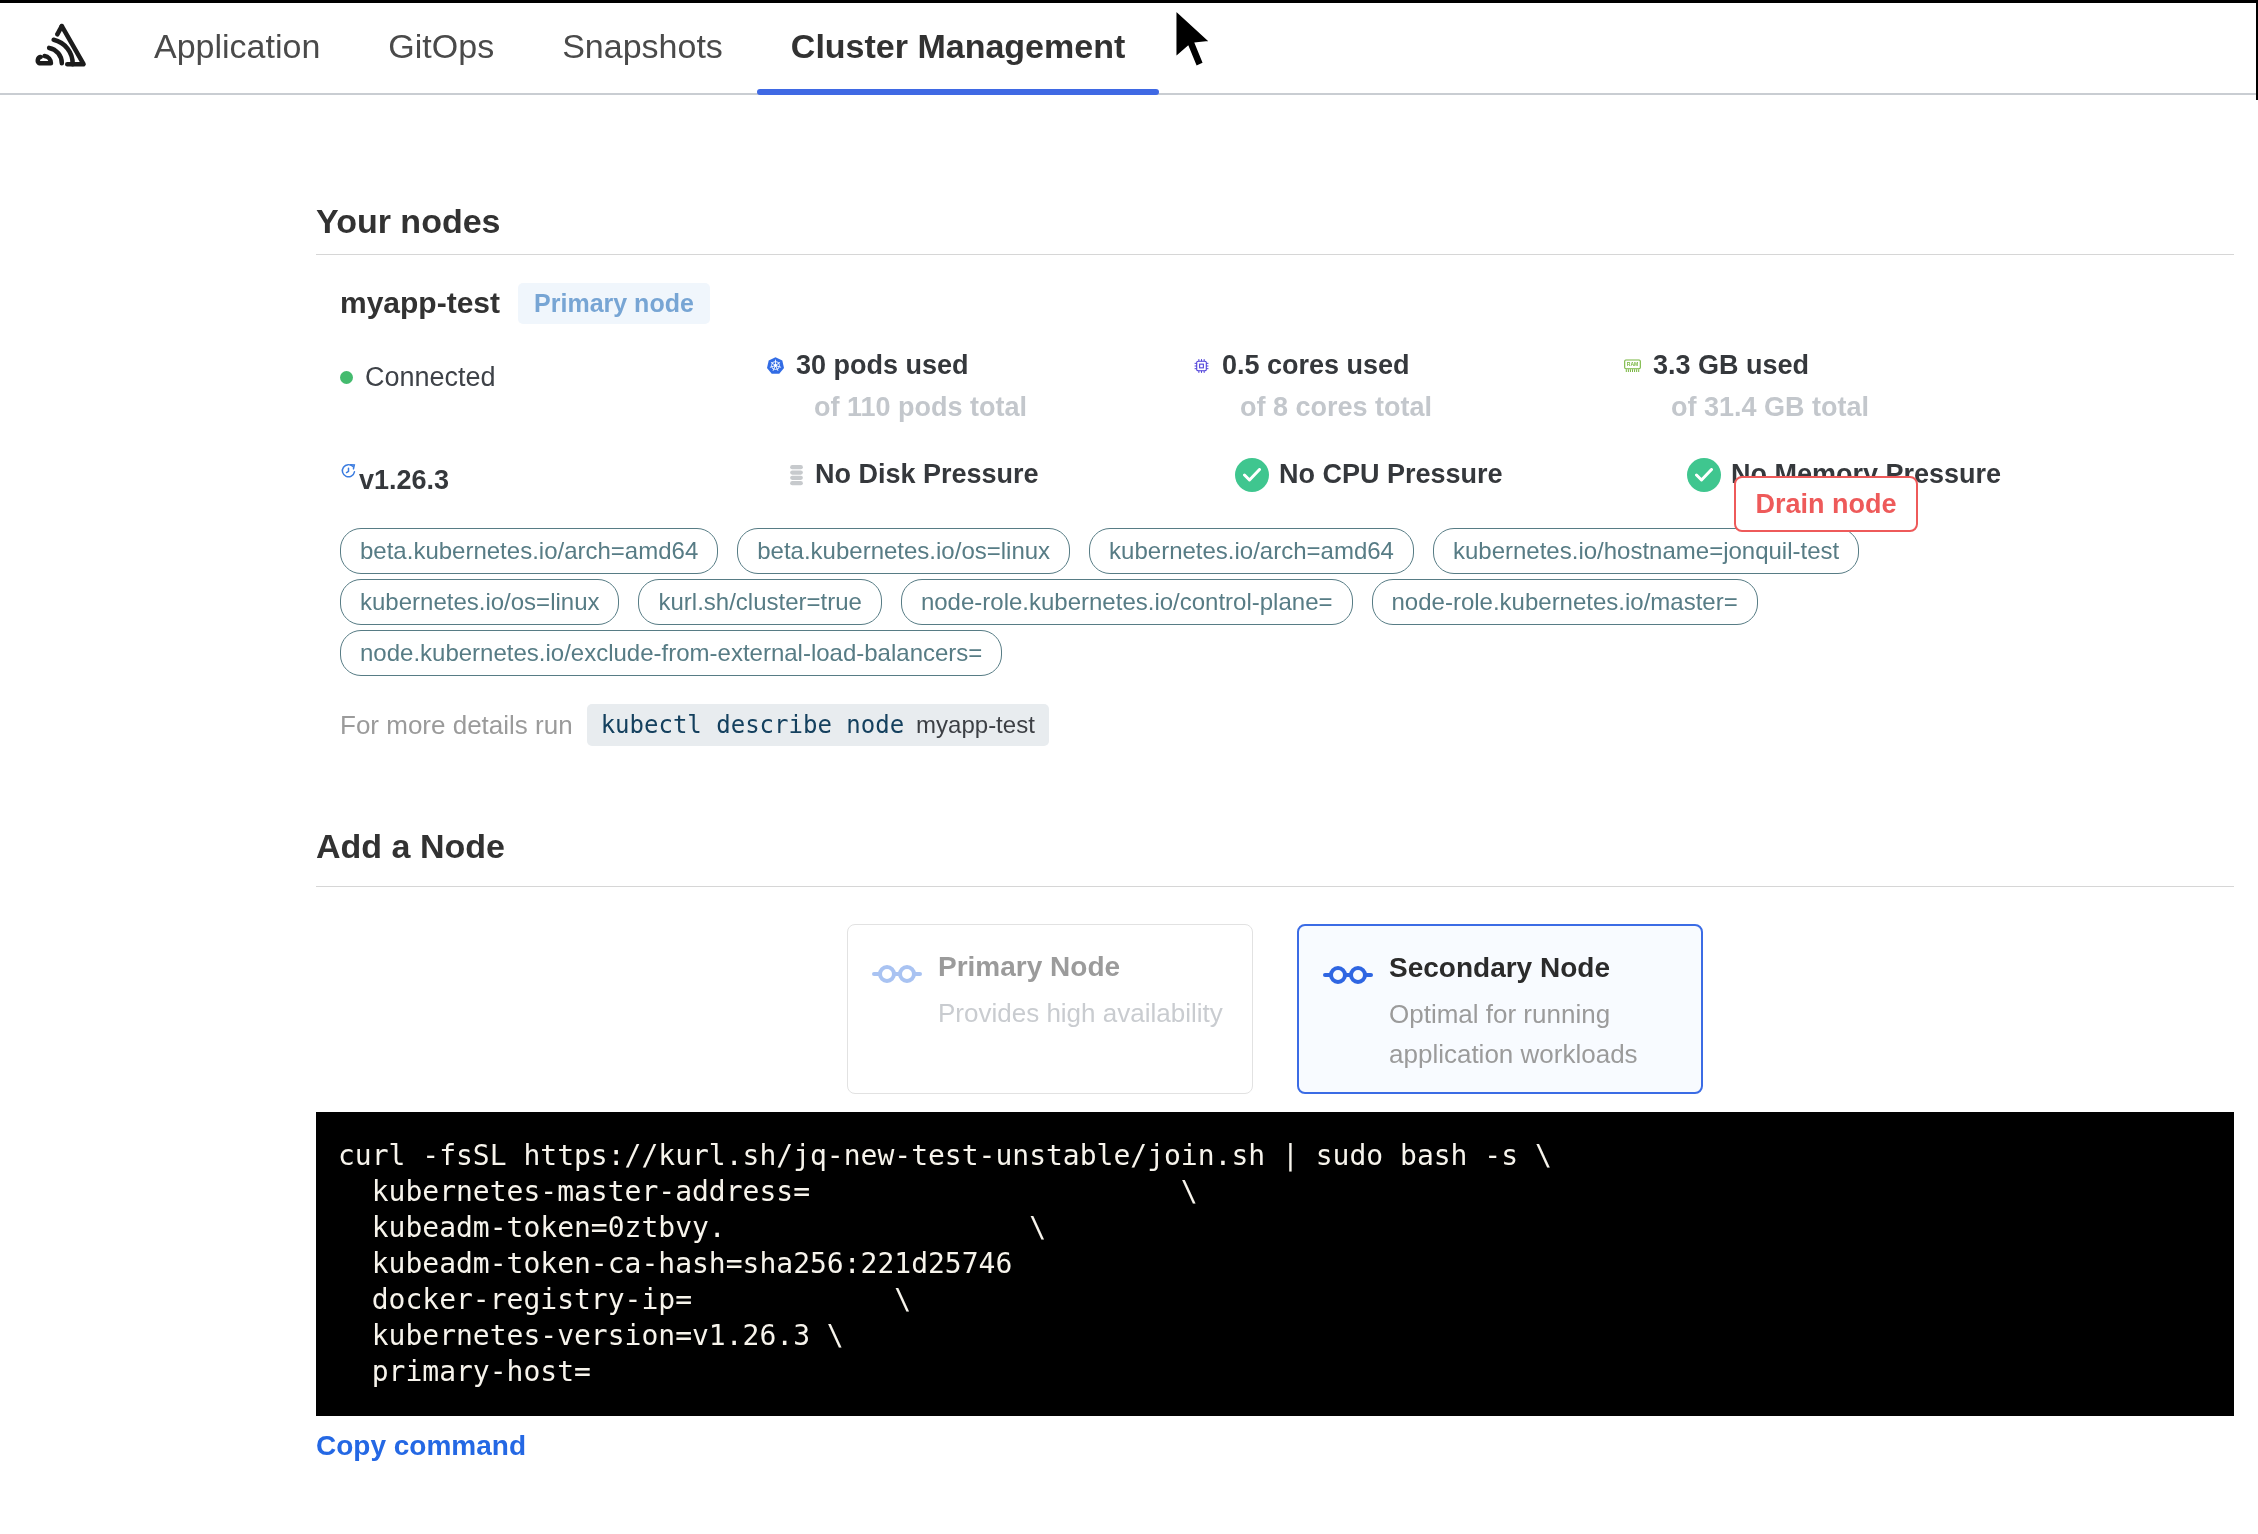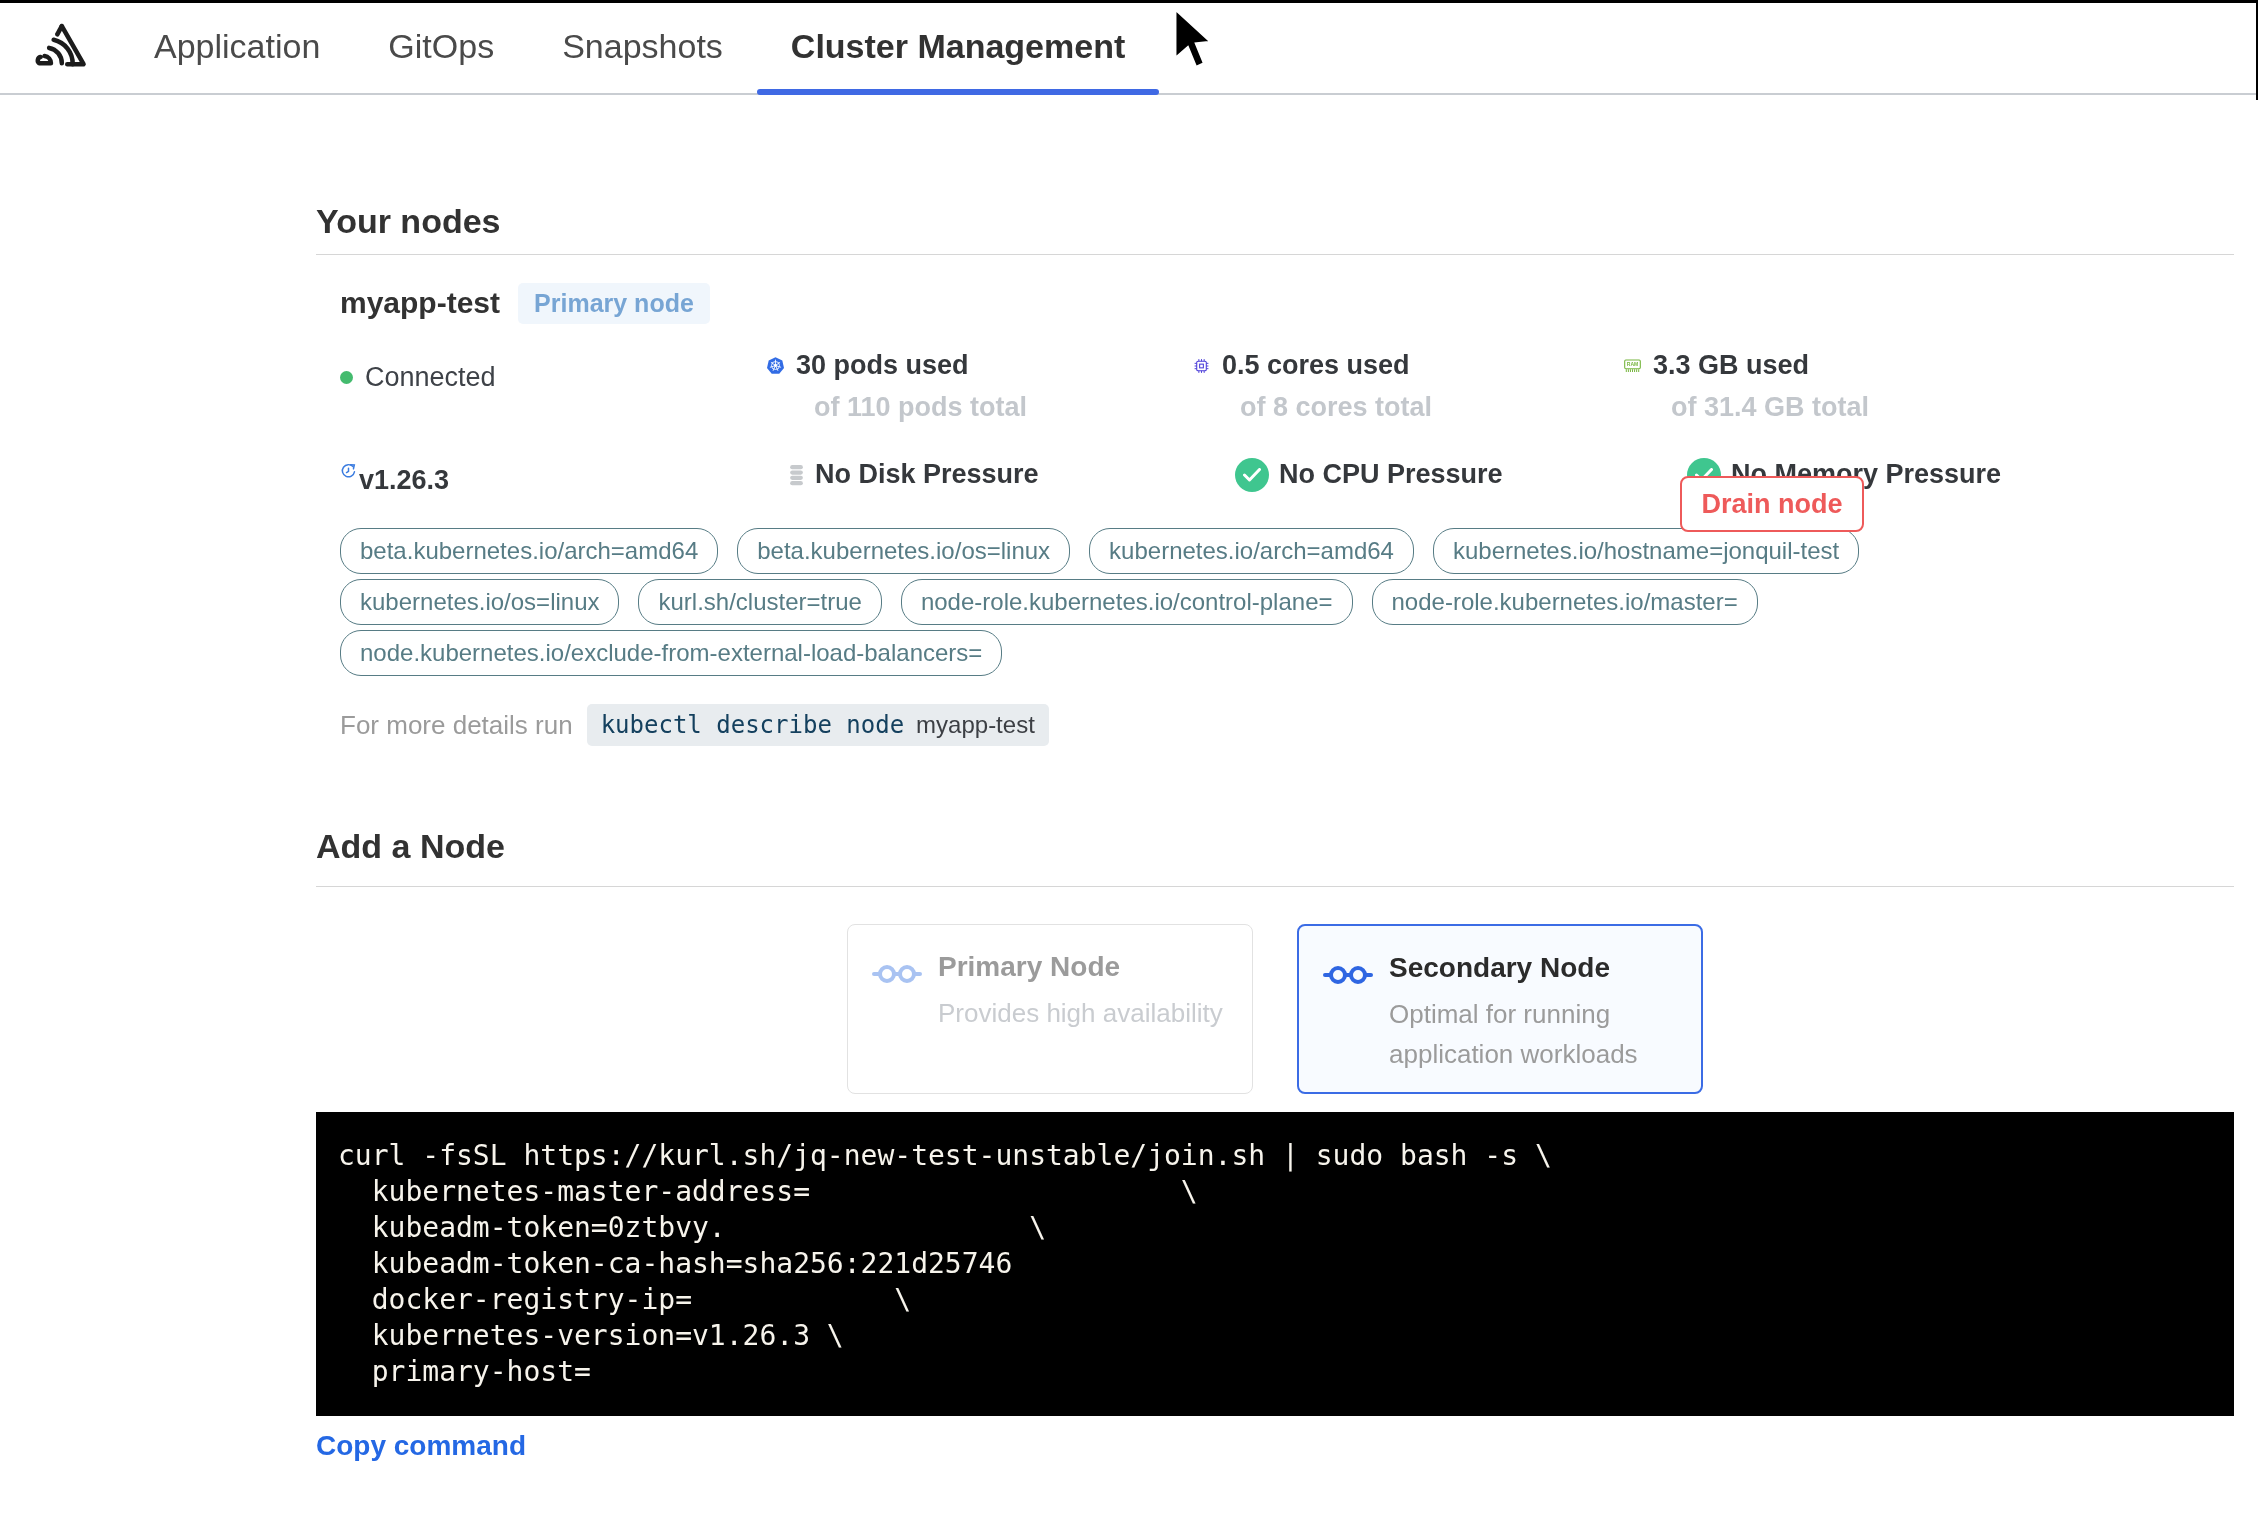--- a/index.html
+++ b/index.html
@@ -51,21 +51,21 @@
   .tag-row { display:flex; gap:19px; }
   .tag { border:1.5px solid #577c85; color:#577c85; font-size:24px; font-weight:500;
          padding:8px 19px; border-radius:21px; white-space:nowrap; }
 
   .details-line { margin-top:28px; display:flex; align-items:center; gap:14px;
                   font-size:26px; color:#9b9b9b; }
   .code-chip { background:#e8ecef; border-radius:5px; padding:7px 14px; display:flex; align-items:center; gap:12px; }
   .code-chip .mono { font-family:"DejaVu Sans Mono", monospace; font-size:24px; color:#14405e; }
   .code-chip .arg  { font-family:"Liberation Sans", sans-serif; font-size:24px; color:#3c3f44; }
 
-  .drain-btn { position:absolute; left:1680px; top:476px; width:184px; height:56px;
+  .drain-btn { position:absolute; left:1734px; top:476px; width:184px; height:56px;
                background:#fff; border:2px solid #ee5a5a; border-radius:8px;
                color:#ee5a5a; font-size:27px; font-weight:700; cursor:pointer;
                font-family:"Liberation Sans", sans-serif; }
 
   #add-node-title { margin-top:81px; }
   #add-node-divider { margin-top:20px; }
 
   .cards-row { margin-top:37px; display:flex; justify-content:center; gap:44px; }
   .node-card { width:406px; height:170px; border-radius:8px; padding:26px 24px;
                display:flex; gap:16px; cursor:pointer; background:#fff; border:1.5px solid #e2e2e2; }

